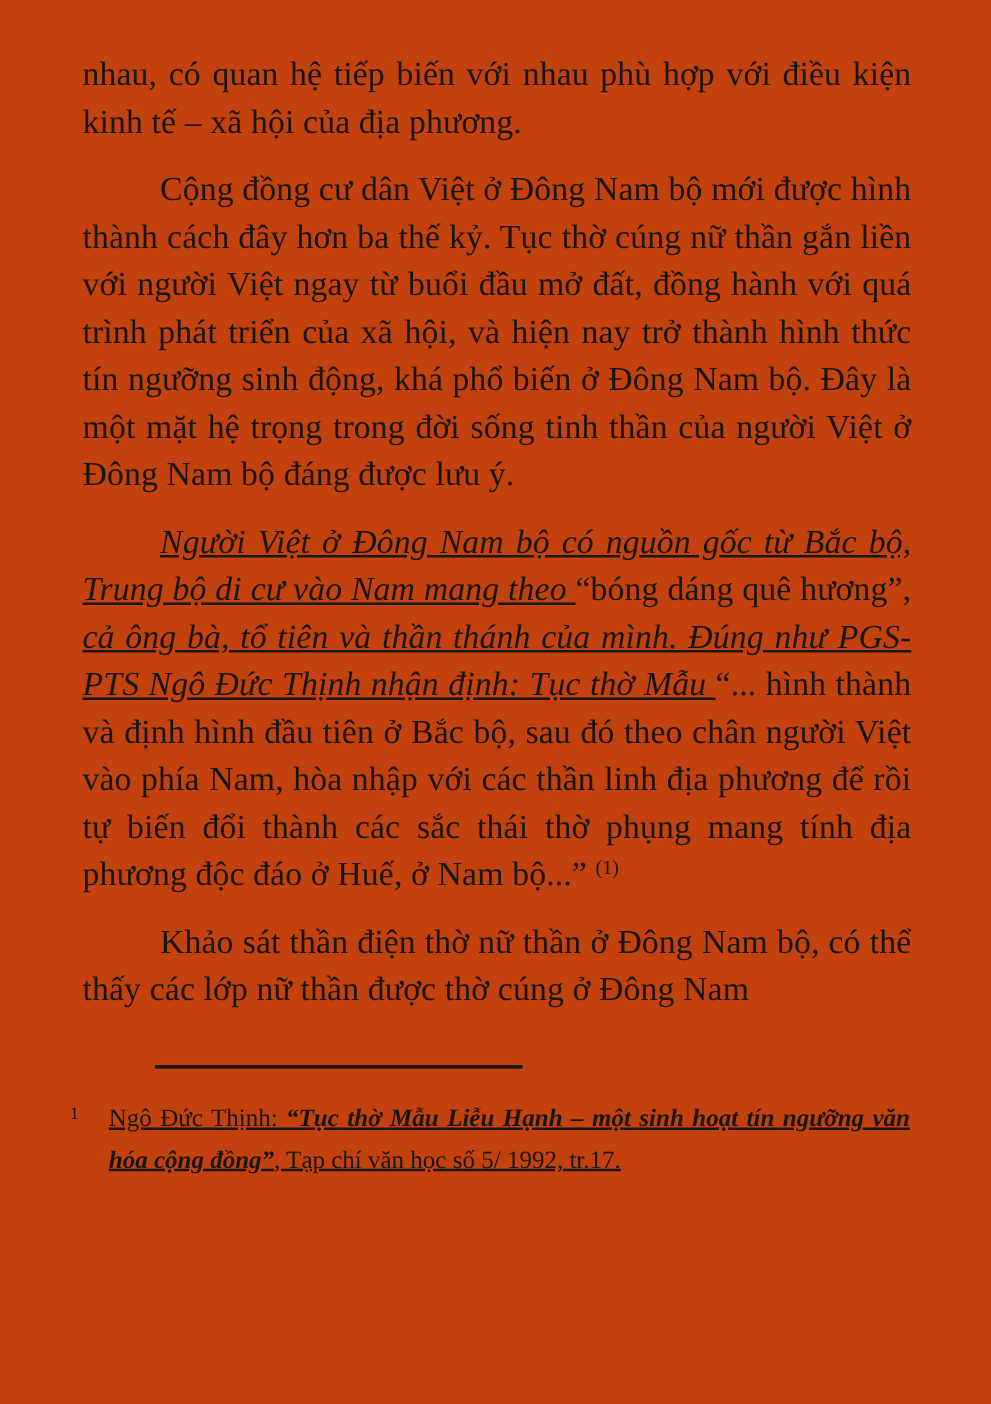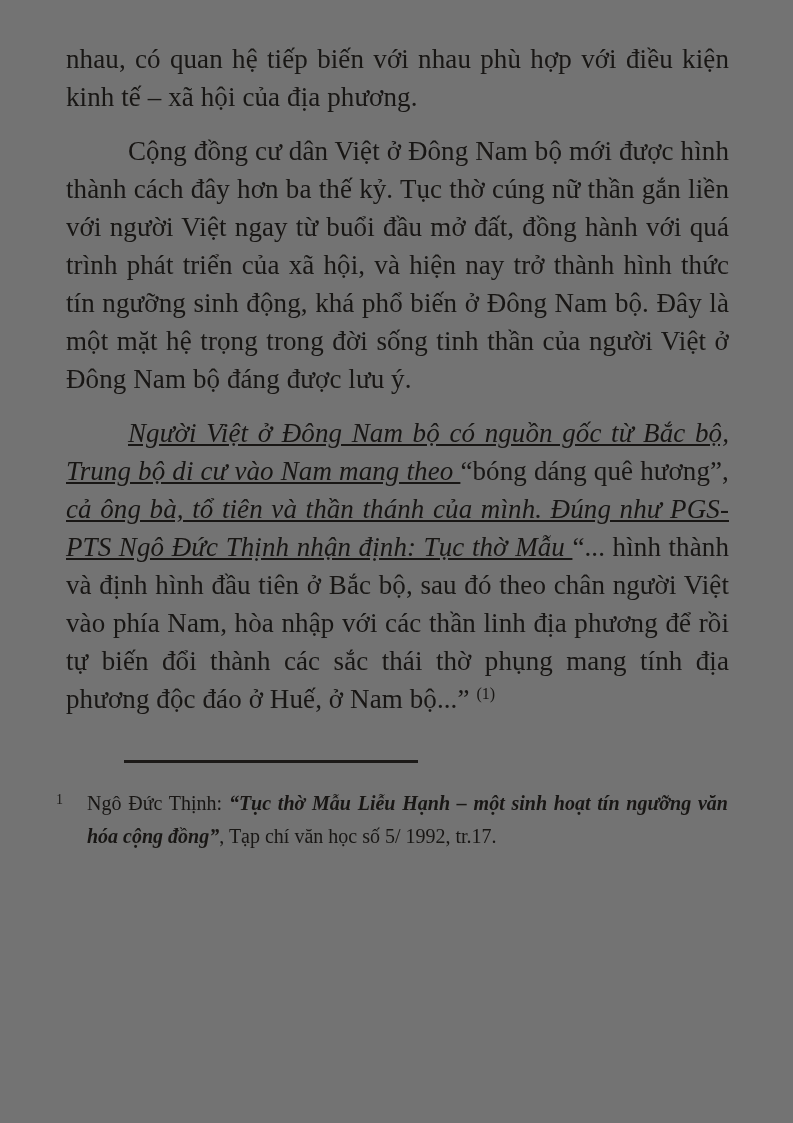--- a/index.html
+++ b/index.html
@@ -5,21 +5,21 @@
   html, body {
     margin: 0;
     padding: 0;
     background: #e8e8e8;
   }
   .page {
     position: relative;
     width: 793px;
     height: 1123px;
     margin: 0 auto;
-    background: #737373;
+    background: #c2410c;
     color: #181614;
     font-family: "Liberation Serif", "DejaVu Serif", serif;
     box-sizing: border-box;
     padding: 40px 64px 0 66px;
     overflow: hidden;
   }
   .para {
     margin: 0 0 16px 0;
     font-size: 27px;
     line-height: 38px;
@@ -50,20 +50,21 @@
   }
   .fn-marker {
     flex: 0 0 31px;
     font-size: 14px;
     line-height: 26px;
     text-align: left;
   }
   .fn-text {
     flex: 1;
     text-align: justify;
+    text-decoration: underline;
   }
   .run-bold-italic {
     font-style: italic;
     font-weight: bold;
   }
   .page-number {
     position: absolute;
     left: 66px;
     top: 1104px;
     font-size: 29px;
@@ -84,20 +85,23 @@
     </p>
 
     <p class="para">
       <span>Cộng đồng cư dân Việt ở Đông Nam bộ mới được hình thành cách đây hơn ba thế kỷ. Tục thờ cúng nữ thần gắn liền với người Việt ngay từ buổi đầu mở đất, đồng hành với quá trình phát triển của xã hội, và hiện nay trở thành hình thức tín ngưỡng sinh động, khá phổ biến ở Đông Nam bộ. Đây là một mặt hệ trọng trong đời sống tinh thần của người Việt ở Đông Nam bộ đáng được lưu ý.</span>
     </p>
 
     <p class="para">
       <span class="run-italic">Người Việt ở Đông Nam bộ có nguồn gốc từ Bắc bộ, Trung bộ di cư vào Nam mang theo </span><span>“bóng dáng quê hương”, </span><span class="run-italic">cả ông bà, tổ tiên và thần thánh của mình. Đúng như PGS-PTS Ngô Đức Thịnh nhận định: Tục thờ Mẫu </span><span>“... hình thành và định hình đầu tiên ở Bắc bộ, sau đó theo chân người Việt vào phía Nam, hòa nhập với các thần linh địa phương để rồi tự biến đổi thành các sắc thái thờ phụng mang tính địa phương độc đáo ở Huế, ở Nam bộ...” </span><sup class="fn-ref">(1)</sup>
     </p>
 
+    <p class="para">
+      <span>Khảo sát thần điện thờ nữ thần ở Đông Nam bộ, có thể thấy các lớp nữ thần được thờ cúng ở Đông Nam</span>
+    </p>
 
   </main>
 
   <div class="footnote-rule"></div>
 
   <div class="footnote">
     <span class="fn-marker">1</span>
     <span class="fn-text"><span>Ngô Đức Thịnh: </span><span class="run-bold-italic">“Tục thờ Mẫu Liễu Hạnh – một sinh hoạt tín ngưỡng văn hóa cộng đồng”</span><span>, Tạp chí văn học số 5/ 1992, tr.17.</span></span>
   </div>
 

